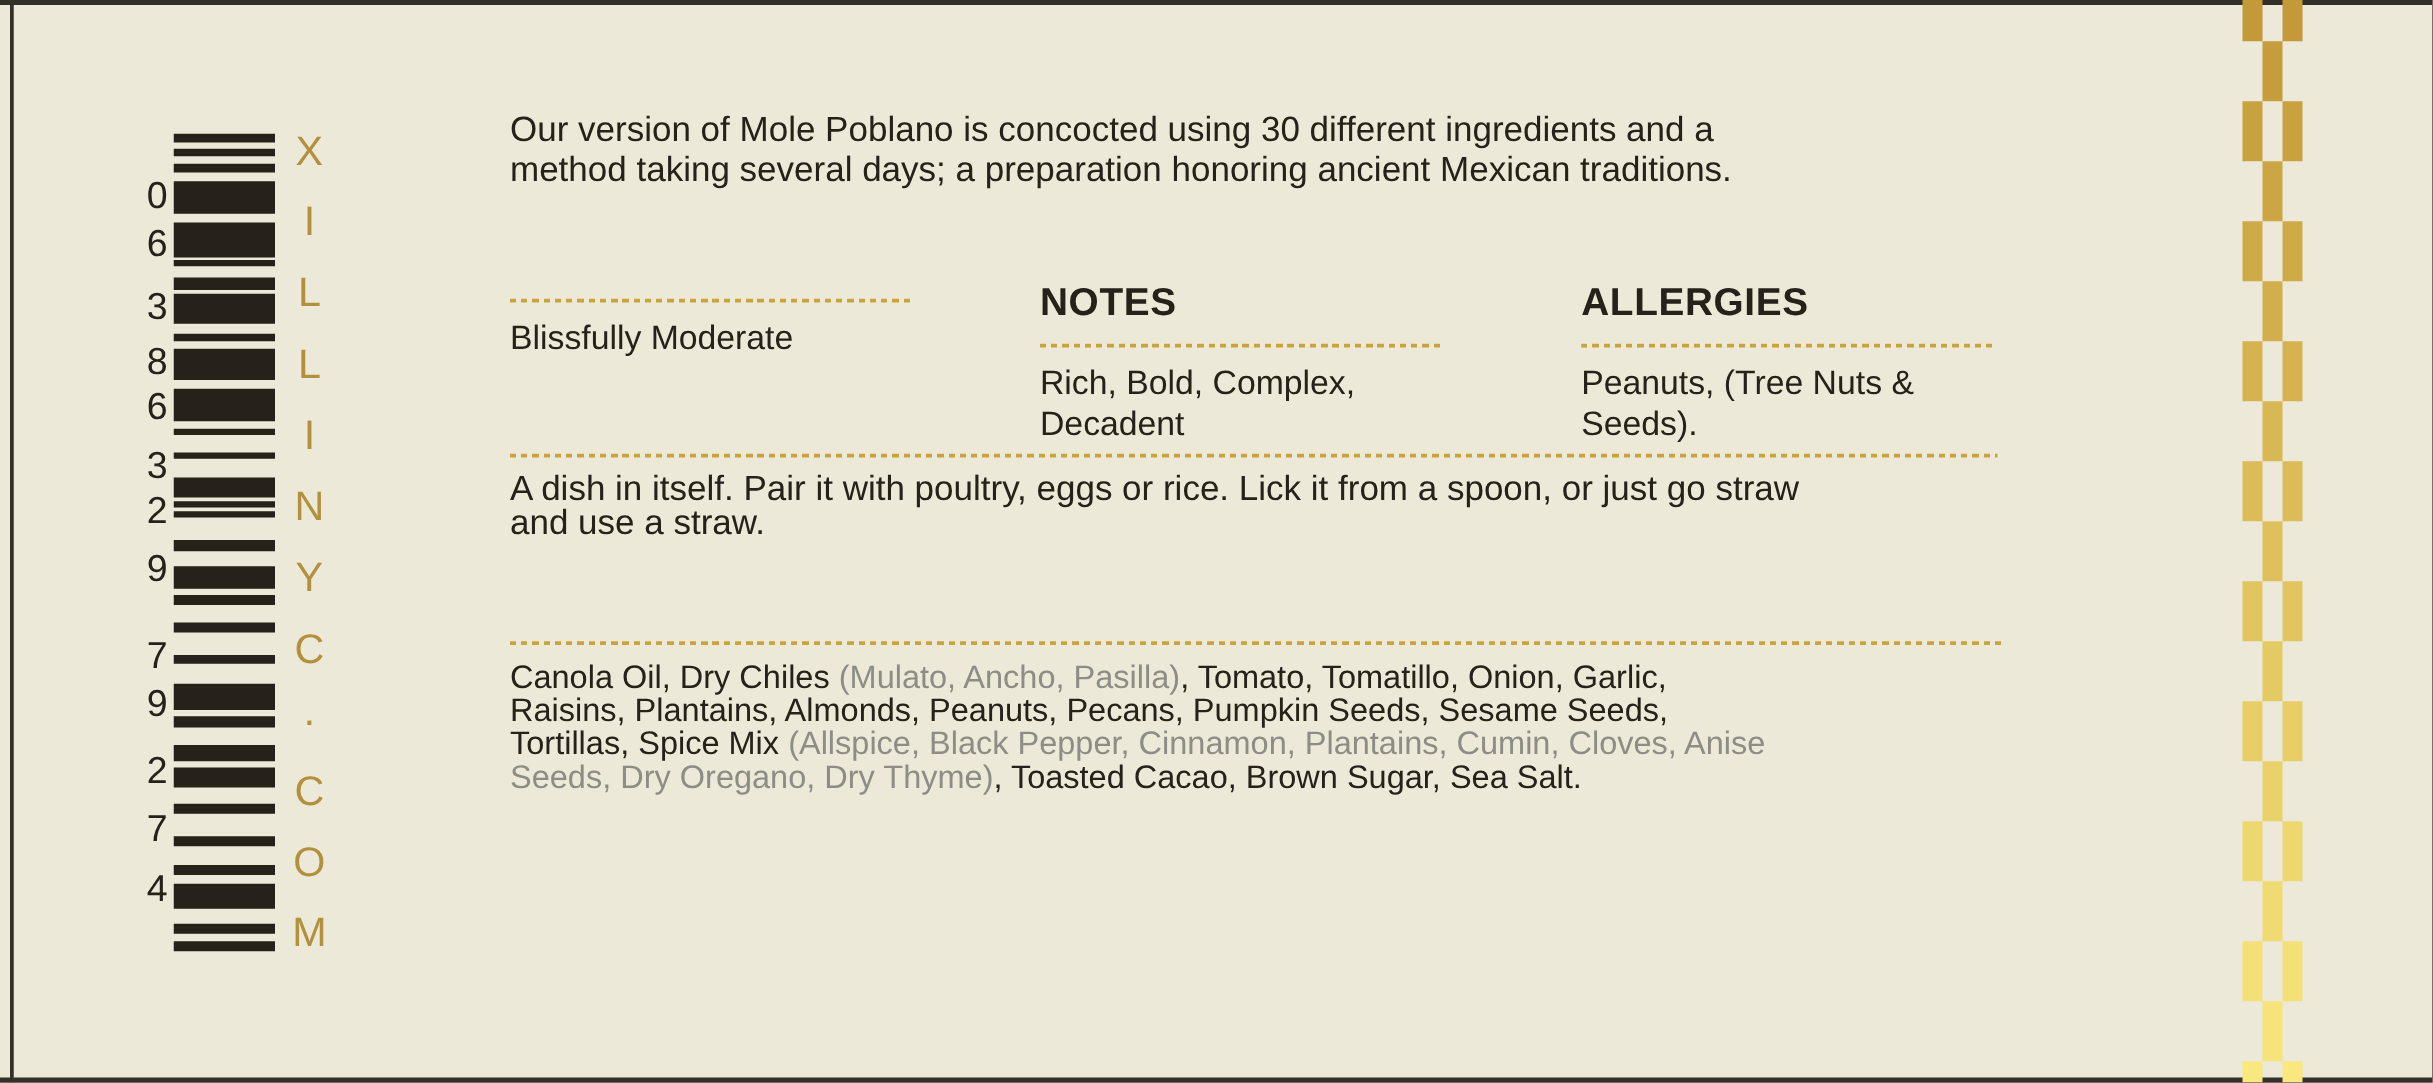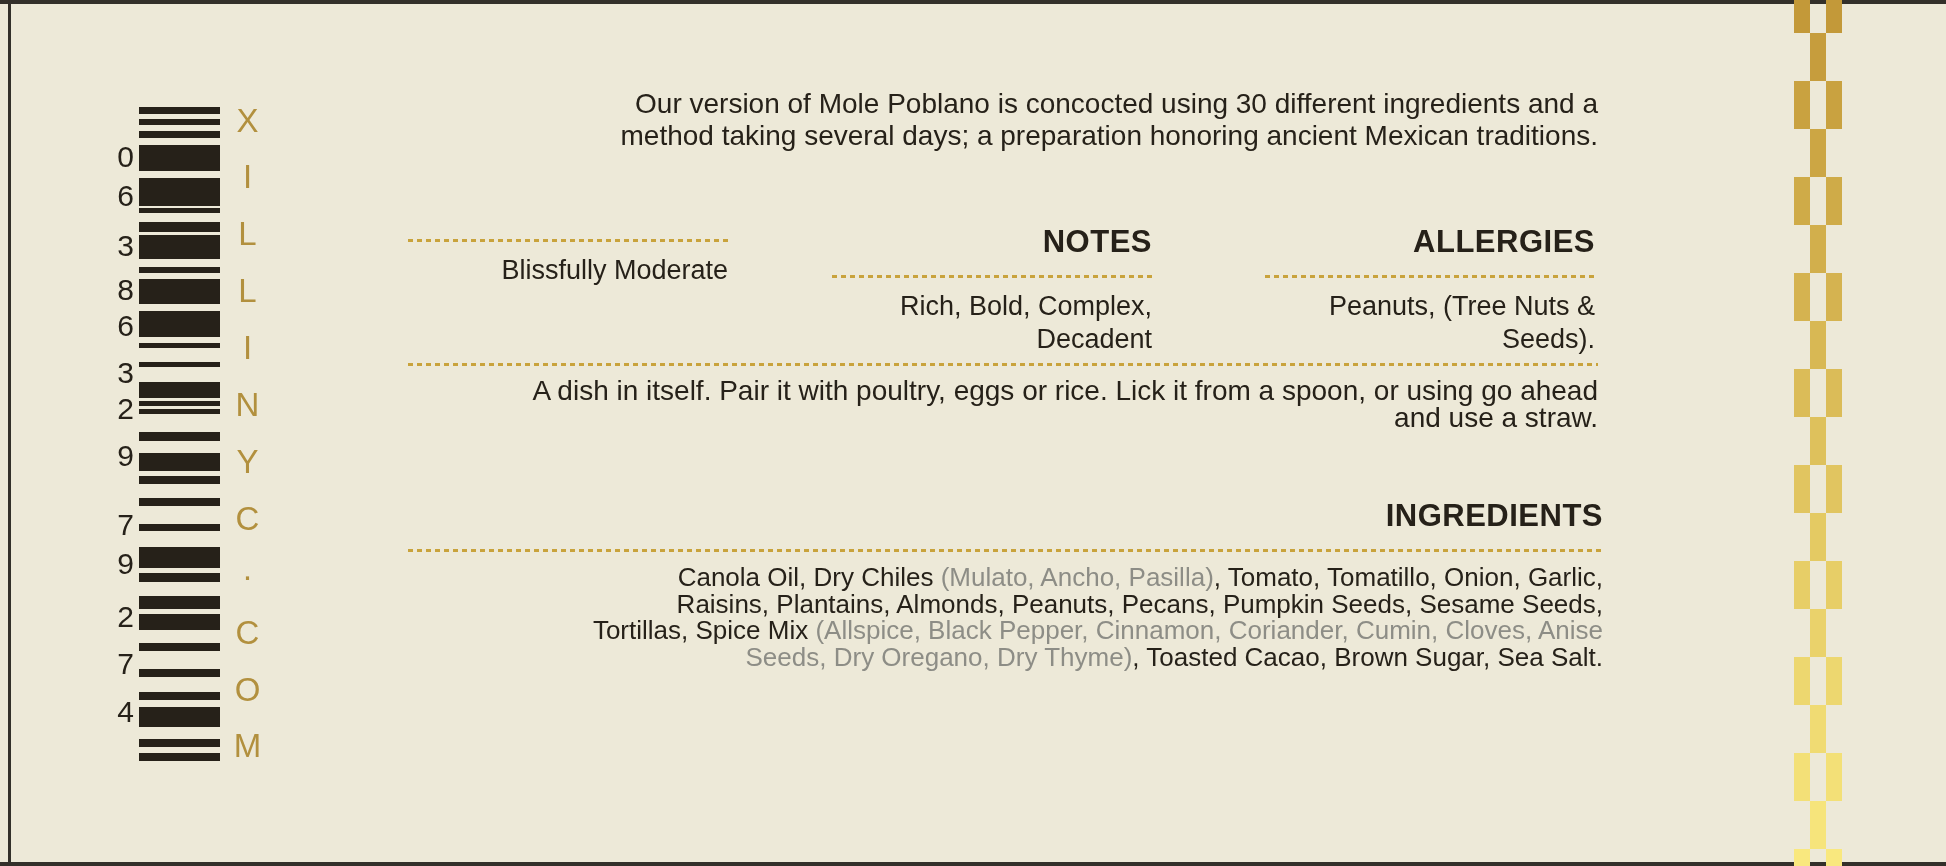--- a/index.html
+++ b/index.html
@@ -28,21 +28,21 @@
 
   
   .vtext{position:absolute;left:221px;top:0;width:54px;height:866px;}
   .vtext .vletter{
     position:absolute;left:0;width:54px;text-align:center;
     font-size:33px;line-height:33px;letter-spacing:1px;
     color:var(--gold-text,#B2903E);font-weight:400;
   }
 
   
-  .content{position:absolute;left:408px;top:0;width:1210px;height:866px;text-align:right;}
+  .content{position:absolute;left:408px;top:0;width:1210px;height:866px;}
   .intro{
     position:absolute;left:0;top:88px;width:1190px;
     font-size:28px;line-height:32px;white-space:pre-line;
   }
   .col{position:absolute;top:224px;}
   .col-heat{left:0;width:320px;}
   .col-notes{left:424px;width:320px;}
   .col-allergies{left:857px;width:330px;}
   .sec-title{
     font-size:31px;line-height:36px;font-weight:700;letter-spacing:.5px;
@@ -159,30 +159,29 @@
 
     <div class="col col-allergies">
       <div class="sec-title">ALLERGIES</div>
       <div class="gold-rule"></div>
       <div class="sec-value">Peanuts, (Tree Nuts &amp;
 Seeds).</div>
     </div>
 
     <div class="sec-uses">
       <div class="gold-rule"></div>
-      <div class="sec-value">A dish in itself. Pair it with poultry, eggs or rice. Lick it from a spoon, or using go ahead
+      <div class="sec-value">A dish in itself. Pair it with poultry, eggs or rice. Lick it from a spoon, or just go straw
 and use a straw.</div>
     </div>
 
     <div class="sec-ingredients">
-      <div class="sec-title">INGREDIENTS</div>
       <div class="gold-rule"></div>
       <div class="ingredients-text"><span>Canola Oil, Dry Chiles </span><span class="it">(Mulato, Ancho, Pasilla)</span><span>, Tomato, Tomatillo, Onion, Garlic,
 Raisins, Plantains, Almonds, Peanuts, Pecans, Pumpkin Seeds, Sesame Seeds,
-Tortillas, Spice Mix </span><span class="it">(Allspice, Black Pepper, Cinnamon, Coriander, Cumin, Cloves, Anise
+Tortillas, Spice Mix </span><span class="it">(Allspice, Black Pepper, Cinnamon, Plantains, Cumin, Cloves, Anise
 Seeds, Dry Oregano, Dry Thyme)</span><span>, Toasted Cacao, Brown Sugar, Sea Salt.</span></div>
     </div>
 
   </div>
 
   <div class="chain">
       <div class="cell" style="left: 0px; top: -15px; background: rgb(195, 153, 57);"></div>
       <div class="cell" style="left: 32px; top: -15px; background: rgb(195, 153, 57);"></div>
       <div class="cell" style="left: 16px; top: 33px; background: rgb(198, 157, 61);"></div>
       <div class="cell" style="left: 0px; top: 81px; background: rgb(201, 162, 64);"></div>

